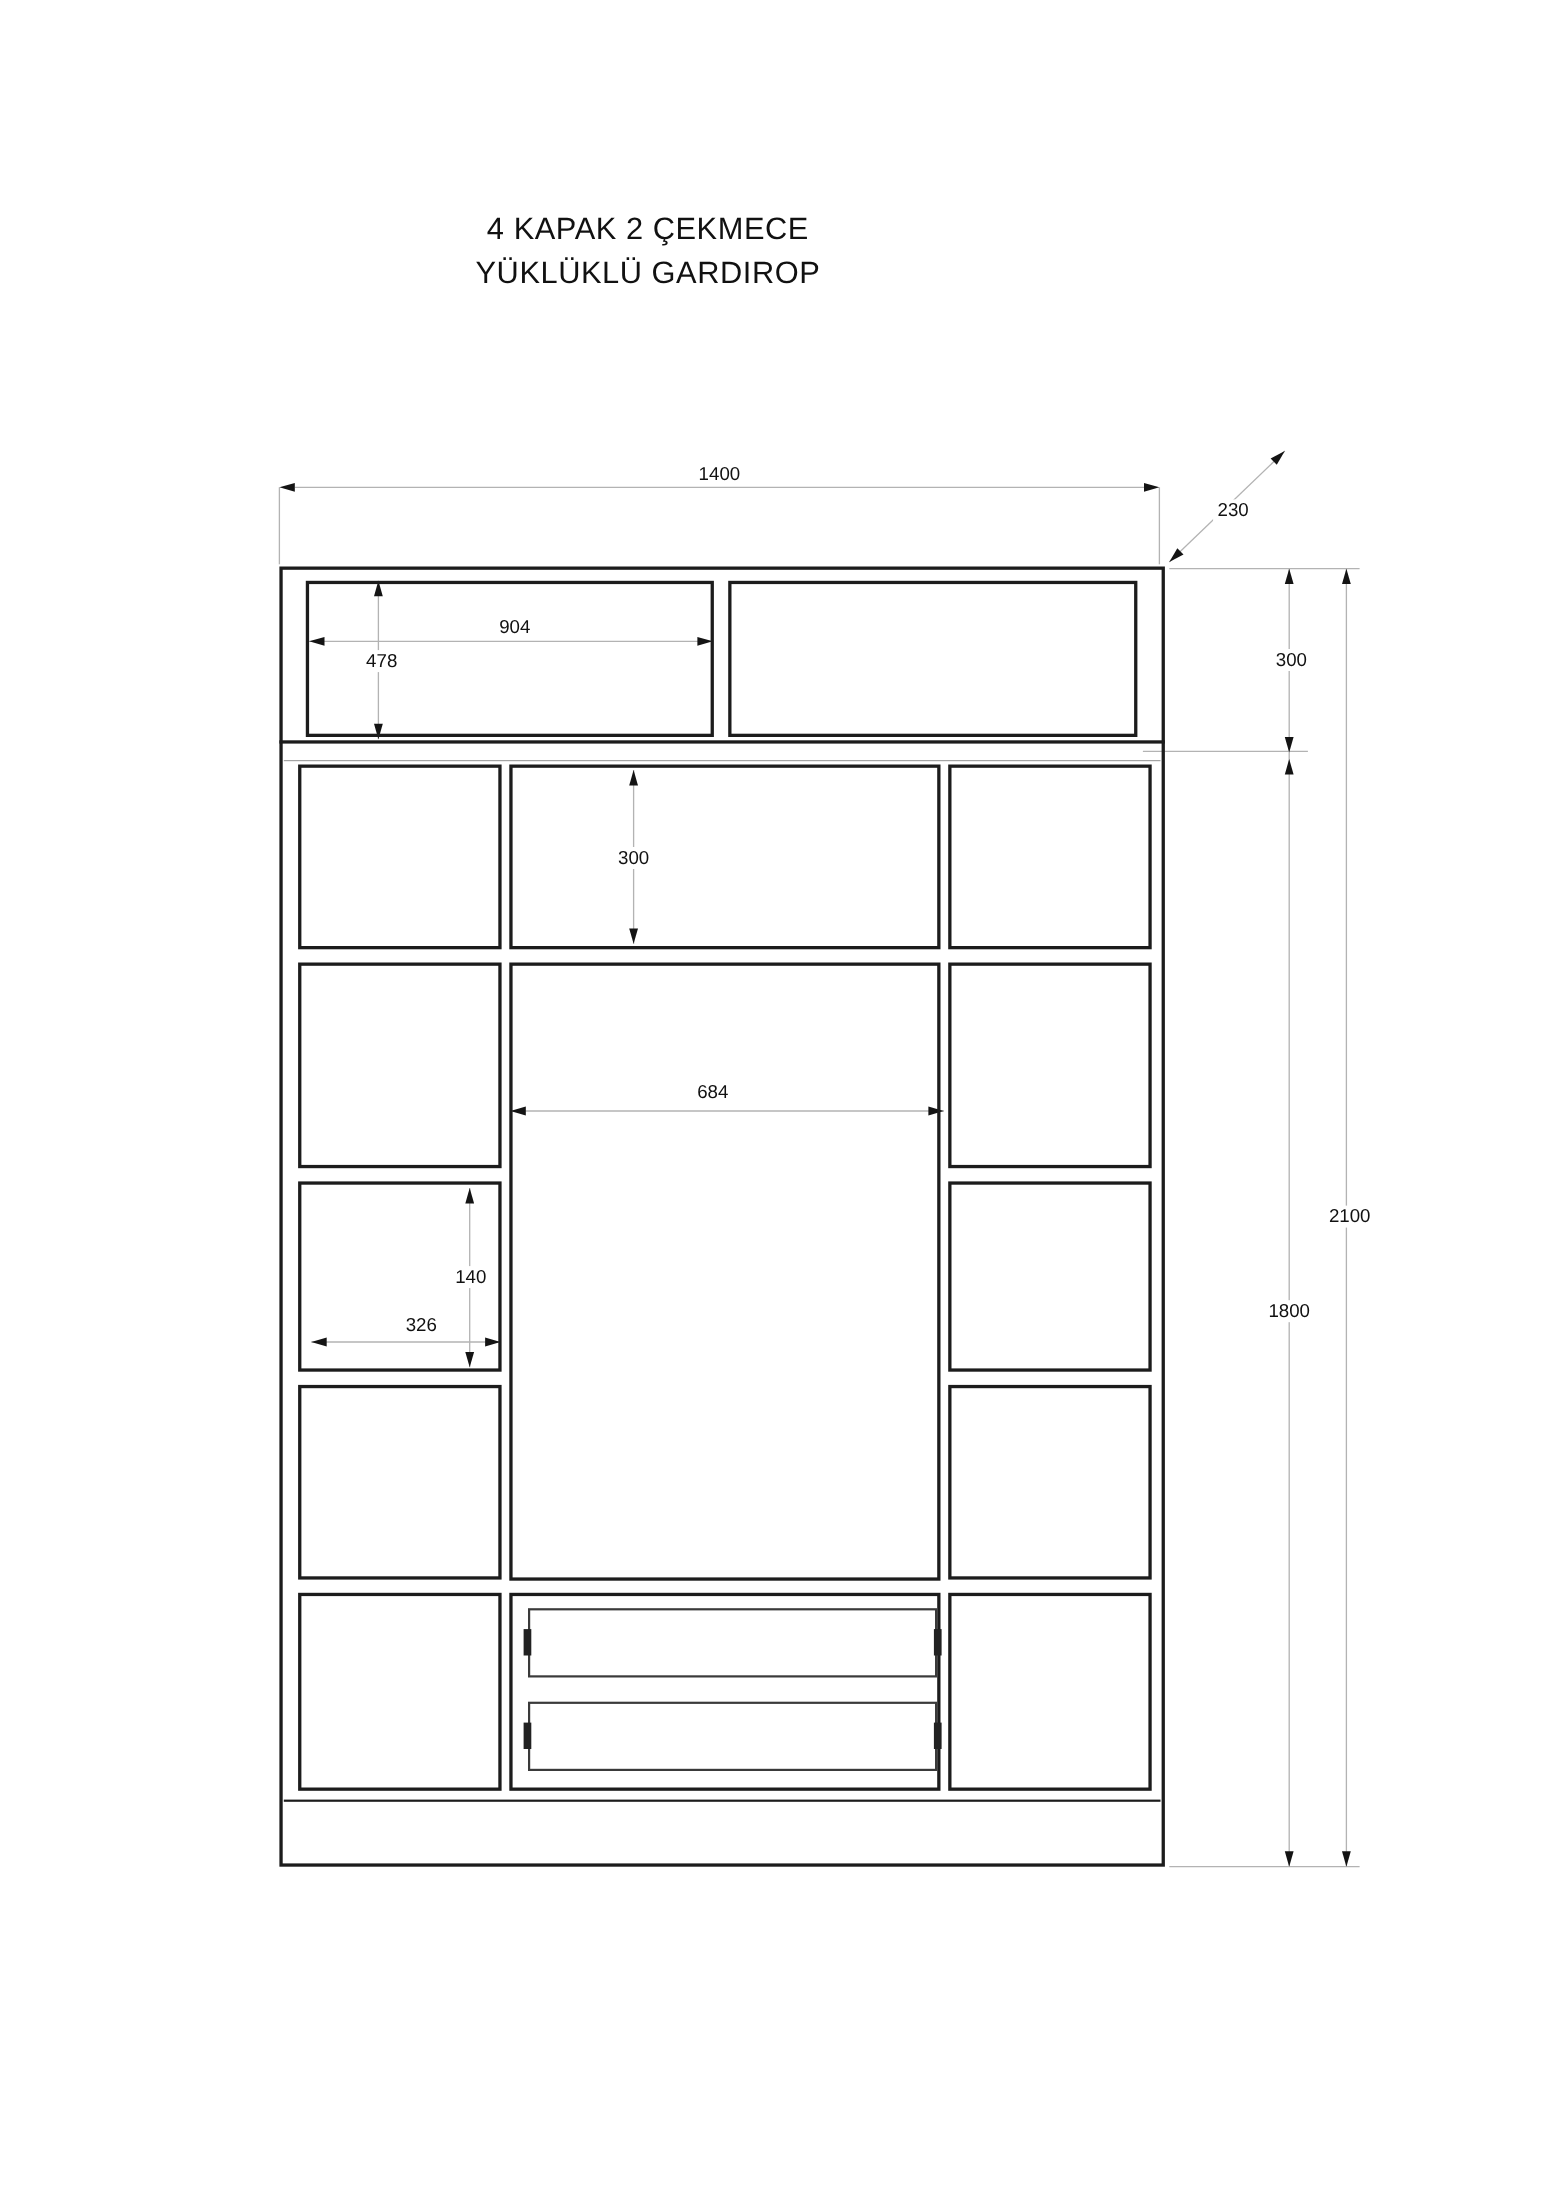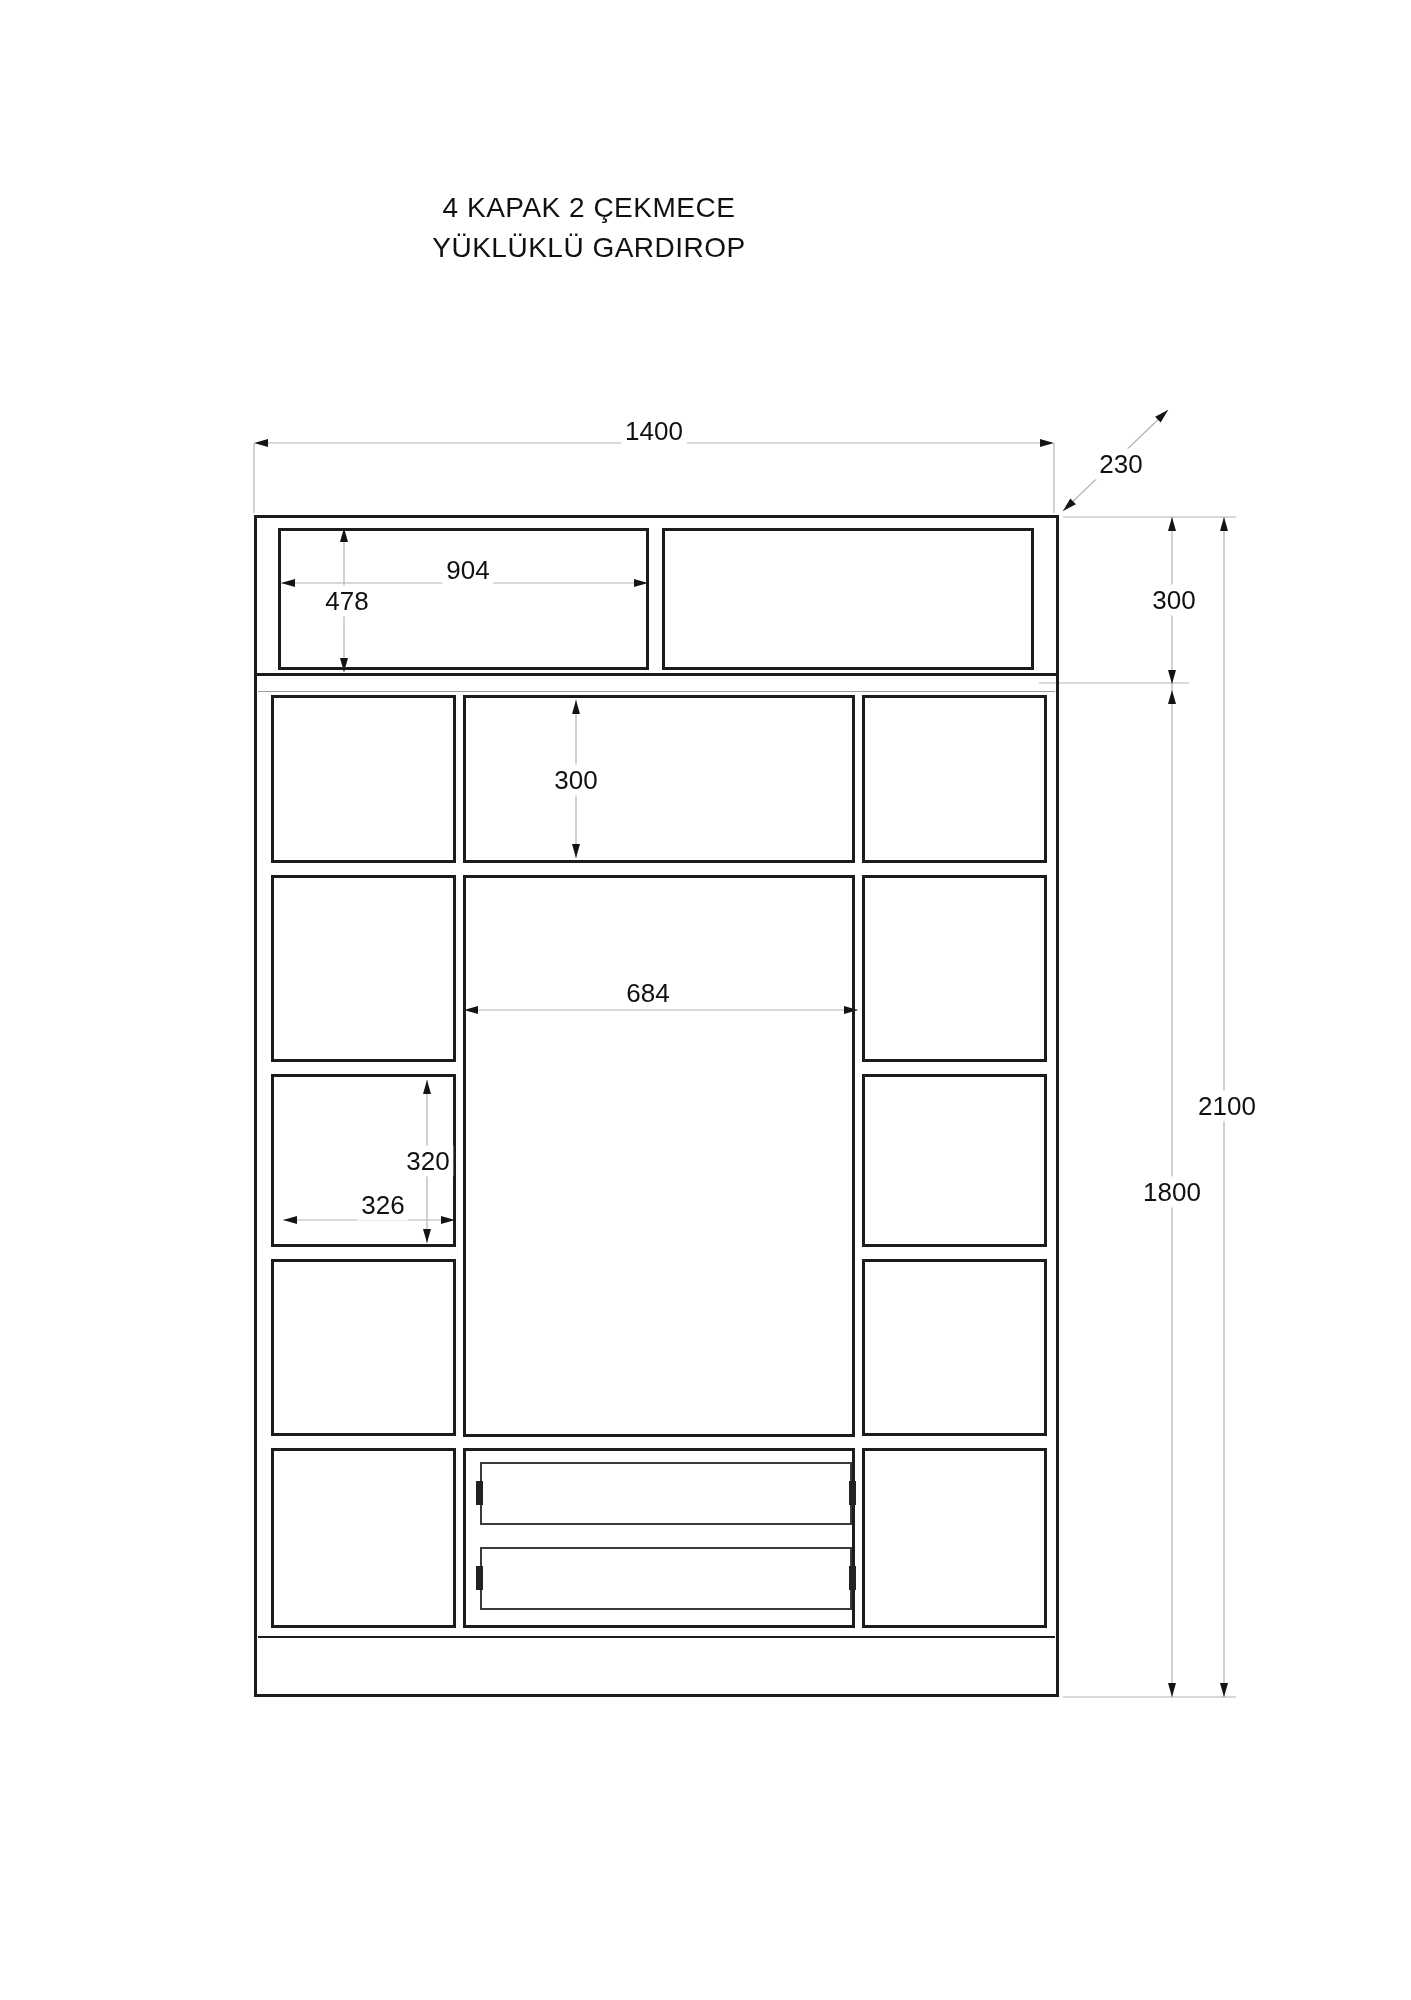--- a/index.html
+++ b/index.html
@@ -40,21 +40,21 @@
     box-sizing:border-box;
     border:2px solid #3a3a3a;
   }
   .handle{
     position:absolute;
     background:#222;
   }
   .dim-label{
     position:absolute;
     transform:translate(-50%,-50%);
-    font-size:26px;
+    font-size:17px;
     background:#ffffff;
     padding:0 4px;
     white-space:nowrap;
     color:#111;
   }
   svg.dims{position:absolute;left:0;top:0;}
   .dimline{stroke:#b3b3b3;stroke-width:1.2;fill:none;}
   .arrow{fill:#141414;stroke:none;}
 </style>
 </head>
@@ -173,18 +173,18 @@
 
   <div class="thin" style="left:227px;top:1636px;width:797px;height:2px;"></div>
 
   <div class="dim-label" style="left:623px;top:431px;">1400</div>
   <div class="dim-label" style="left:1090px;top:464px;">230</div>
   <div class="dim-label" style="left:437px;top:570px;">904</div>
   <div class="dim-label" style="left:316px;top:601px;">478</div>
   <div class="dim-label" style="left:1143px;top:600px;">300</div>
   <div class="dim-label" style="left:545px;top:780px;">300</div>
   <div class="dim-label" style="left:617px;top:993px;">684</div>
-  <div class="dim-label" style="left:397px;top:1161px;">320</div>
+  <div class="dim-label" style="left:397px;top:1161px;">140</div>
   <div class="dim-label" style="left:352px;top:1205px;">326</div>
   <div class="dim-label" style="left:1141px;top:1192px;">1800</div>
   <div class="dim-label" style="left:1196px;top:1106px;">2100</div>
 
 </div>
 
 </body></html>

